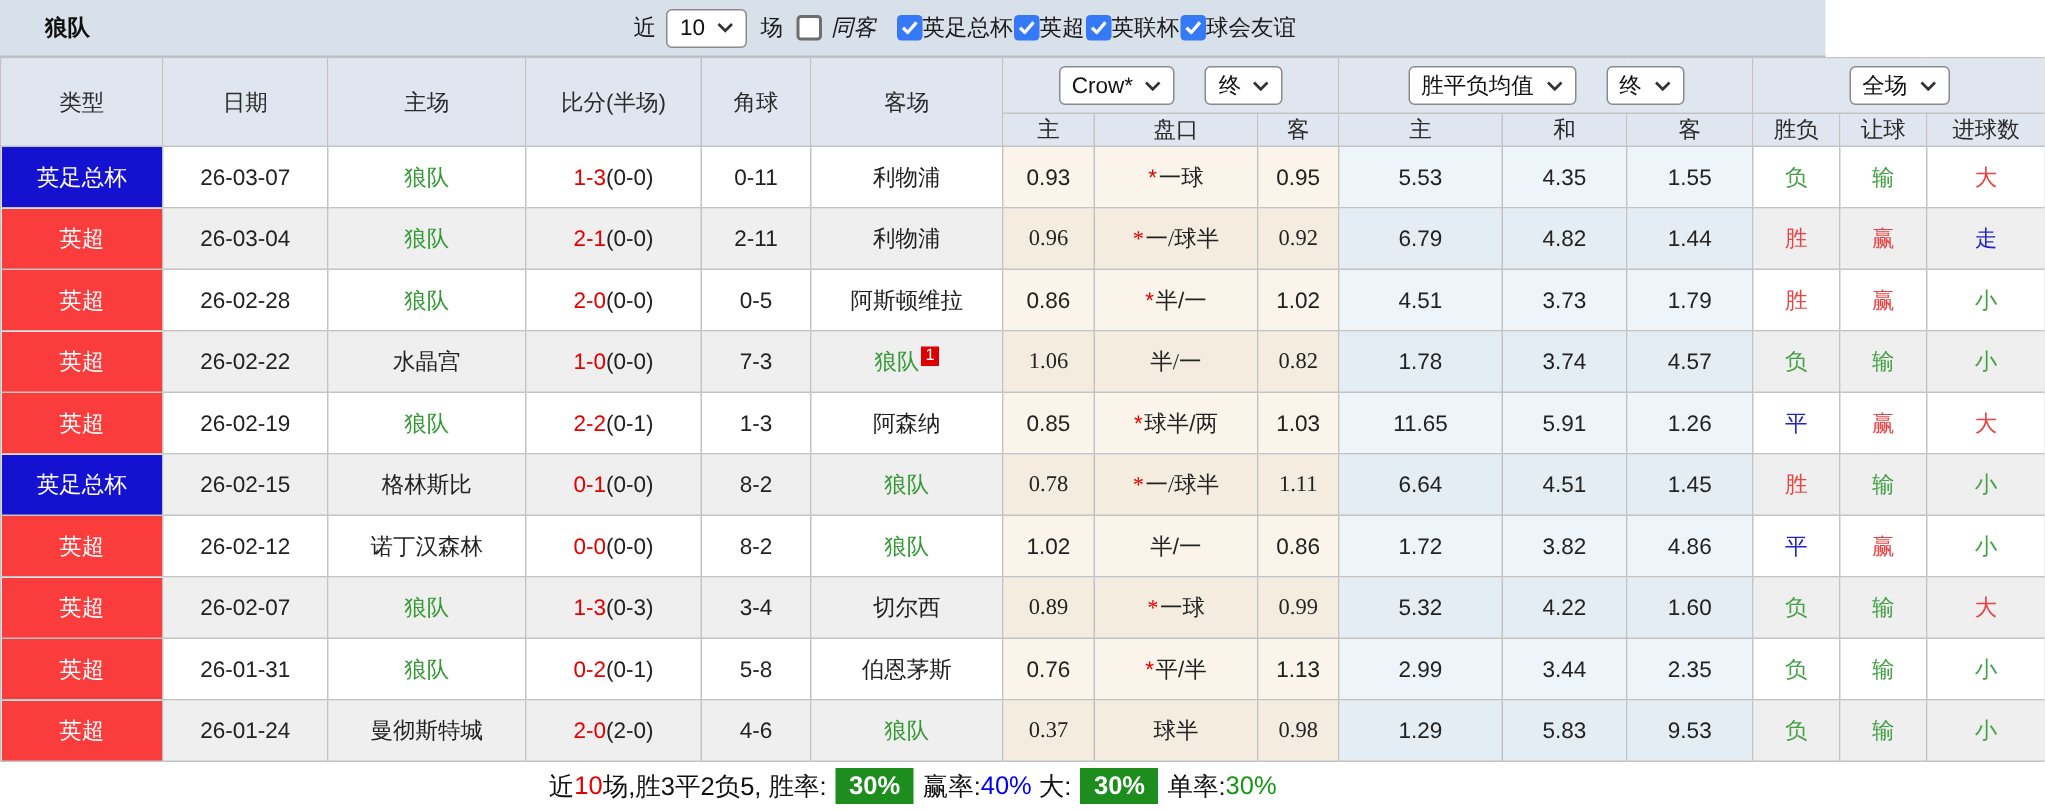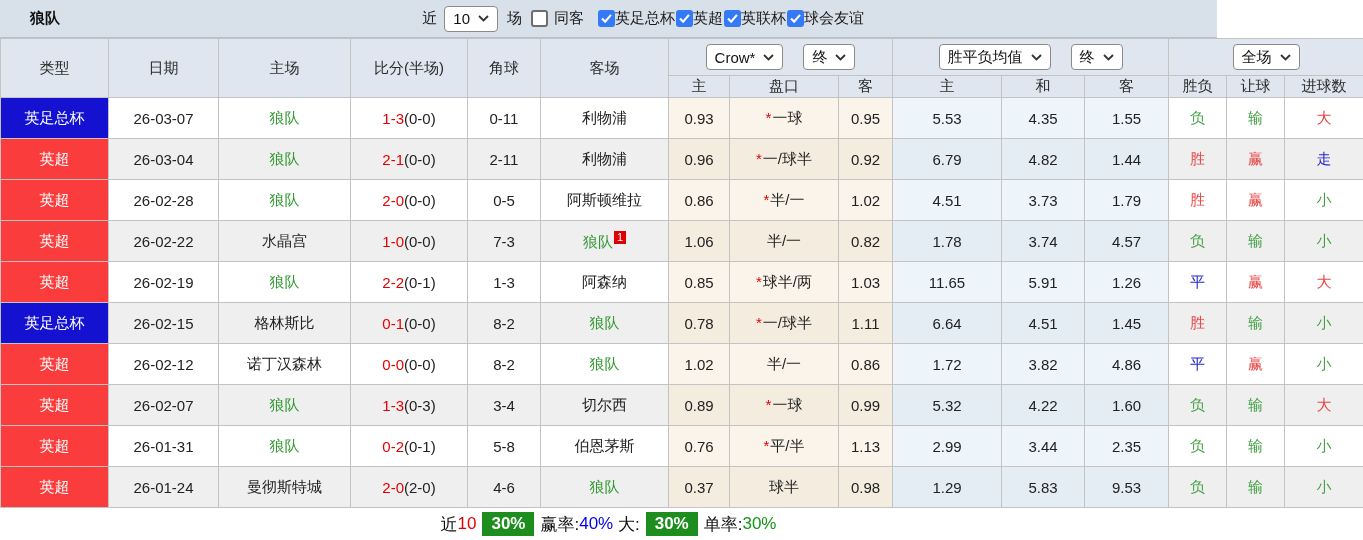--- a/index.html
+++ b/index.html
@@ -13,21 +13,21 @@
   
   .topbar {
     height: 38px; background: #d8e0ea; display: flex; align-items: center;
     border-bottom: 1px solid #b6bfca; font-size: 15px; flex: 0 0 auto;
   }
   .title { font-weight: bold; font-size: 15px; color: #101010; margin-left: 30px; }
   .controls { margin-left: auto; margin-right: 352px; display: flex; align-items: center; }
   .lbl { color: #1a1a1a; }
   .lbl-recent { margin-right: 7px; }
   .lbl-games { margin: 0 9px 0 9px; }
-  .lbl-same { margin: 0 14px 0 6px; }
+  .lbl-same { margin: 0 14px 0 6px; font-style: italic; }
   .selbox {
     display: inline-flex; align-items: center; gap: 8px; background: #fff;
     border: 1px solid #8a8a8a; border-radius: 4px; padding: 2px 8px;
     height: 26px; font-size: 15px; color: #111; cursor: default; white-space: nowrap;
   }
   .cb {
     width: 17px; height: 17px; border-radius: 3px; display: inline-flex;
     align-items: center; justify-content: center; flex: 0 0 auto;
   }
   .cb.checked { background: #3579f6; }
@@ -38,21 +38,21 @@
   table { width: 1363px; border-collapse: collapse; table-layout: fixed; font-size: 15px; flex: 0 0 auto; border-radius: 13px; }
   th, td { border: 1px solid #c3c3c3; text-align: center; padding: 0; overflow: hidden; }
   thead th { background: #e0e6ef; font-weight: normal; color: #2b2b2b; }
   tr.hdr1 th { height: 37px; }
   tr.hdr2 th { height: 22px; }
   .sel-row { display: flex; align-items: center; justify-content: center; gap: 20px; }
   tbody td { height: 41px; background: #fff; }
   tr.even td { background: #efefef; }
 
   .c-odds { background: #faf4ea !important; }
-  tr.even .c-odds { background: #f3ecdf !important; }
+  tr.even .c-odds { background: #f3ecdf !important; font-family: Liberation Serif, serif; }
   .c-avg { background: #edf5fa !important; }
   tr.even .c-avg { background: #e4edf4 !important; }
 
   td.type-blue { background: #1412d0 !important; color: #fff; }
   td.type-red  { background: #fa3c3c !important; color: #fff; }
 
   .team { color: #339933; }
   .score-ft { color: #e60000; }
   .star { color: #e60000; margin-right: 1px; }
   .badge1 {
@@ -375,20 +375,21 @@
       <td class="t-green">负</td>
       <td class="t-green">输</td>
       <td class="t-green">小</td>
     </tr>
       </tbody>
   </table>
 
   <div class="footer">
       <span class="seg-plain">近</span>
       <span class="seg-red">10</span>
+      <span class="seg-plain">场,胜3平2负5, 胜率:</span>
       <span class="seg-badge">30%</span>
       <span class="seg-plain">赢率:</span>
       <span class="seg-blue">40%</span>
       <span class="seg-plain"> 大:</span>
       <span class="seg-badge">30%</span>
       <span class="seg-plain">单率:</span>
       <span class="seg-green">30%</span>
     </div>
 
 </div>

